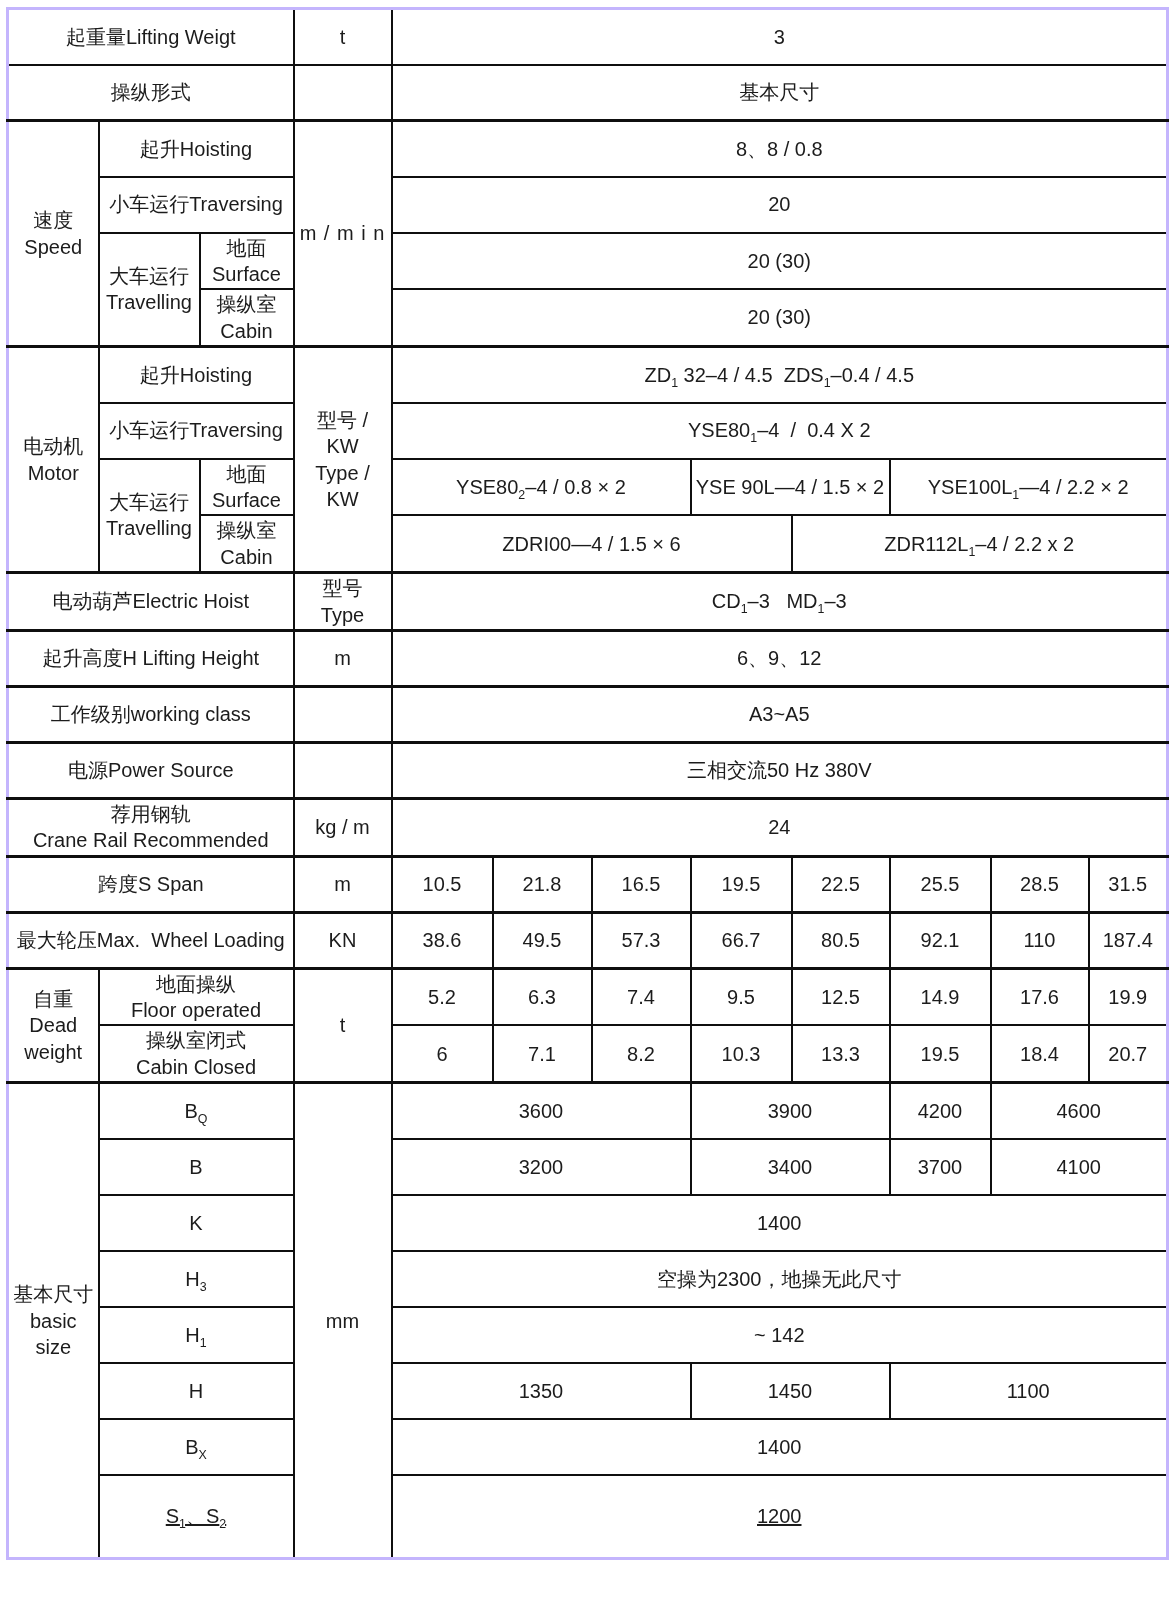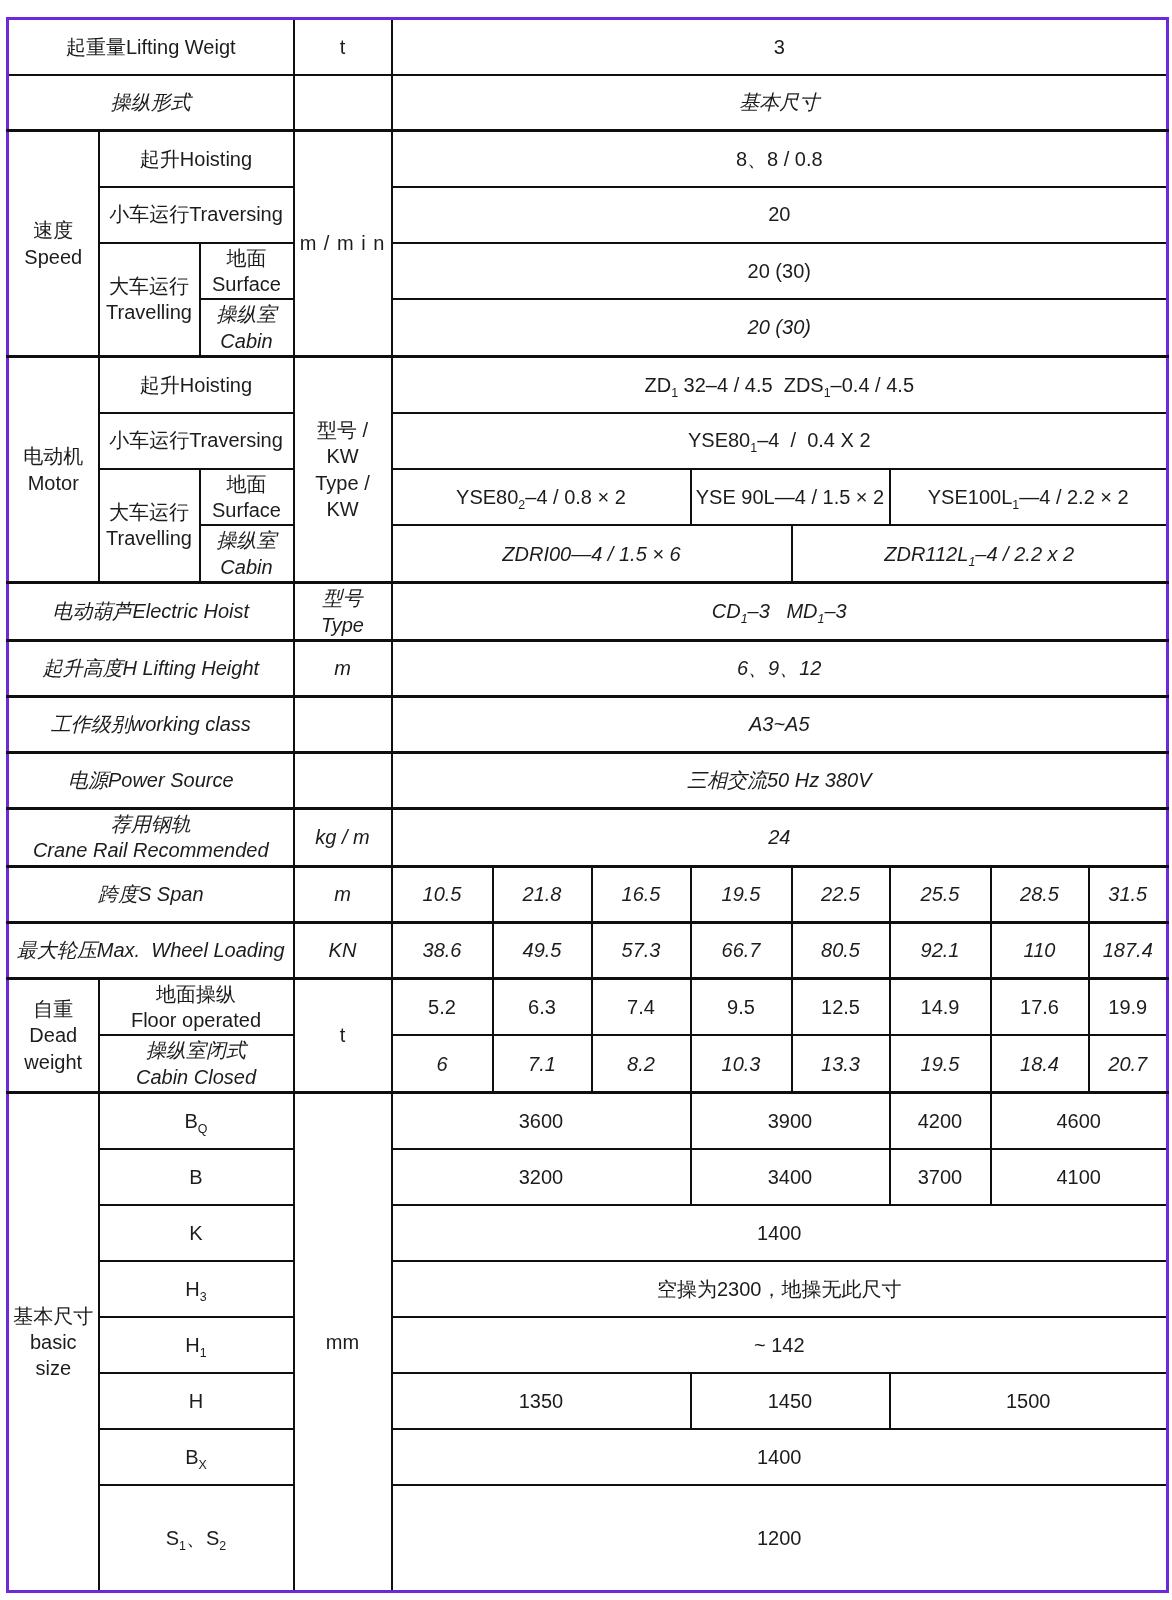--- a/index.html
+++ b/index.html
@@ -2,36 +2,36 @@
 <html><head>
 <meta charset="utf-8">
 <style>
   html,body{margin:0;padding:0;}
   body{
     width:1172px;height:1600px;background:#ffffff;
     font-family:"Liberation Sans","DejaVu Sans",sans-serif;
     color:#1c1c1c;position:relative;
   }
   table.spec{
-    position:absolute;left:6px;top:17px;width:1160px;
+    position:absolute;left:6px;top:7px;width:1160px;
     border-collapse:collapse;table-layout:fixed;
-    border:3px solid #6d28d9;
+    border:3px solid #c4b5fd;
   }
   td{
     border:2px solid #0f0f0f;
     text-align:center;vertical-align:middle;
     font-size:20px;line-height:1.32;
     padding:1px 4px;
     white-space:pre-wrap;
     overflow:hidden;
   }
   sub{font-size:0.62em;line-height:0;}
   tr.h{height:56px;}
-  tr.hl{height:107px;}
-  tr.sep > td{border-bottom-width:3px;font-style:italic;}
+  tr.hl{height:84px;text-decoration:underline;}
+  tr.sep > td{border-bottom-width:3px;}
   tr.tsep > td{border-top-width:3px;}
   td.unit-mmin{letter-spacing:1px;}
 </style>
 </head>
 <body>
 
 <table class="spec">
   <colgroup>
     <col style="width:91px">
       <col style="width:101px">
@@ -227,21 +227,21 @@
     <td colspan="8">空操为2300，地操无此尺寸</td>
   </tr>
   <tr class="h">
     <td colspan="2">H<sub>1</sub></td>
     <td colspan="8">~ 142</td>
   </tr>
   <tr class="h">
     <td colspan="2">H</td>
     <td colspan="3">1350</td>
     <td colspan="2">1450</td>
-    <td colspan="3">1500</td>
+    <td colspan="3">1100</td>
   </tr>
   <tr class="h">
     <td colspan="2">B<sub>X</sub></td>
     <td colspan="8">1400</td>
   </tr>
   <tr class="hl">
     <td colspan="2">S<sub>1</sub>、S<sub>2</sub></td>
     <td colspan="8">1200</td>
   </tr>
 </tbody>

